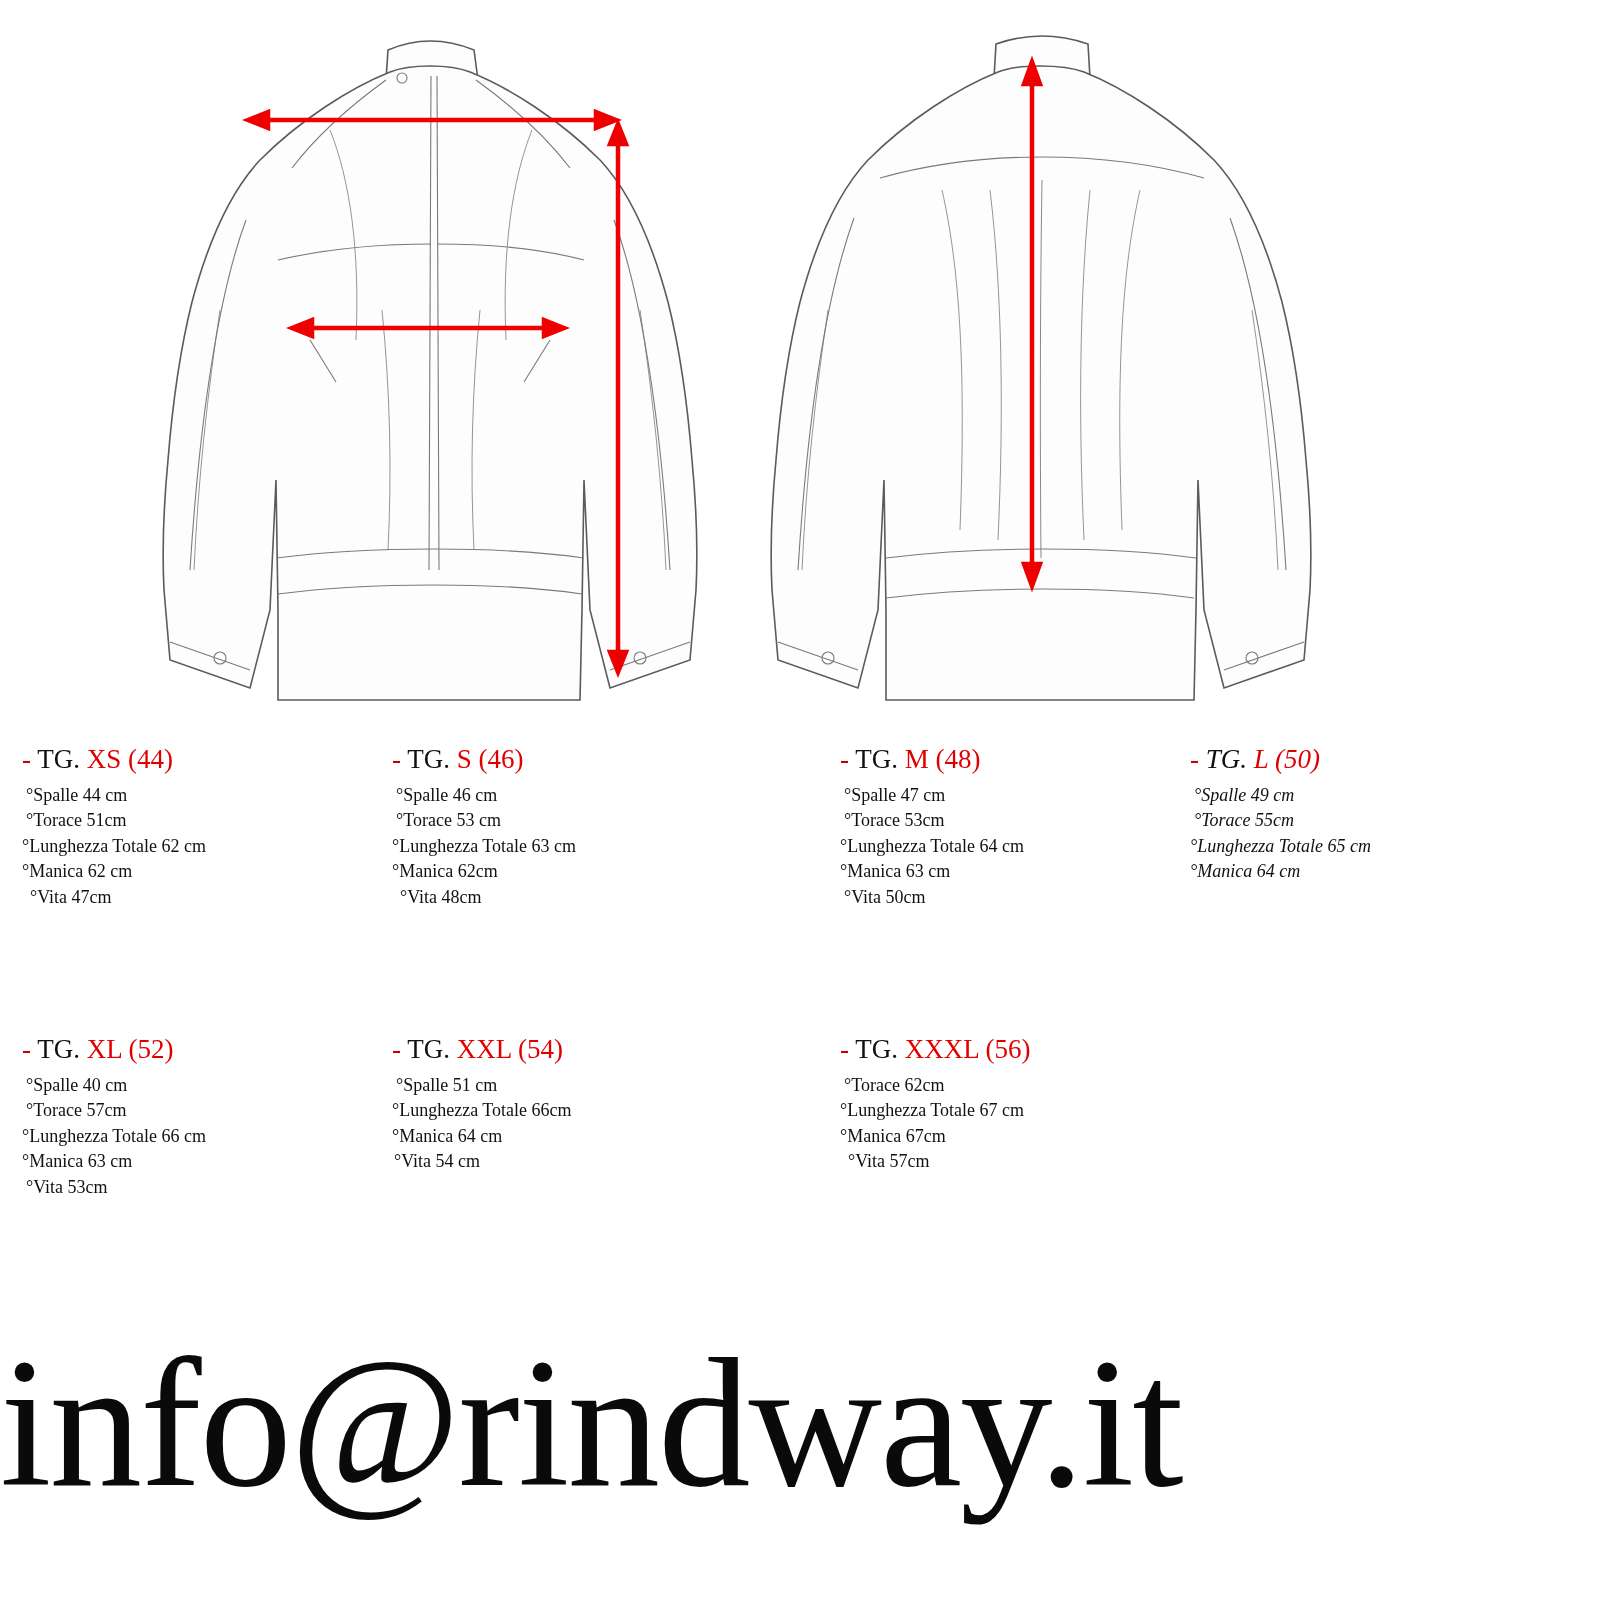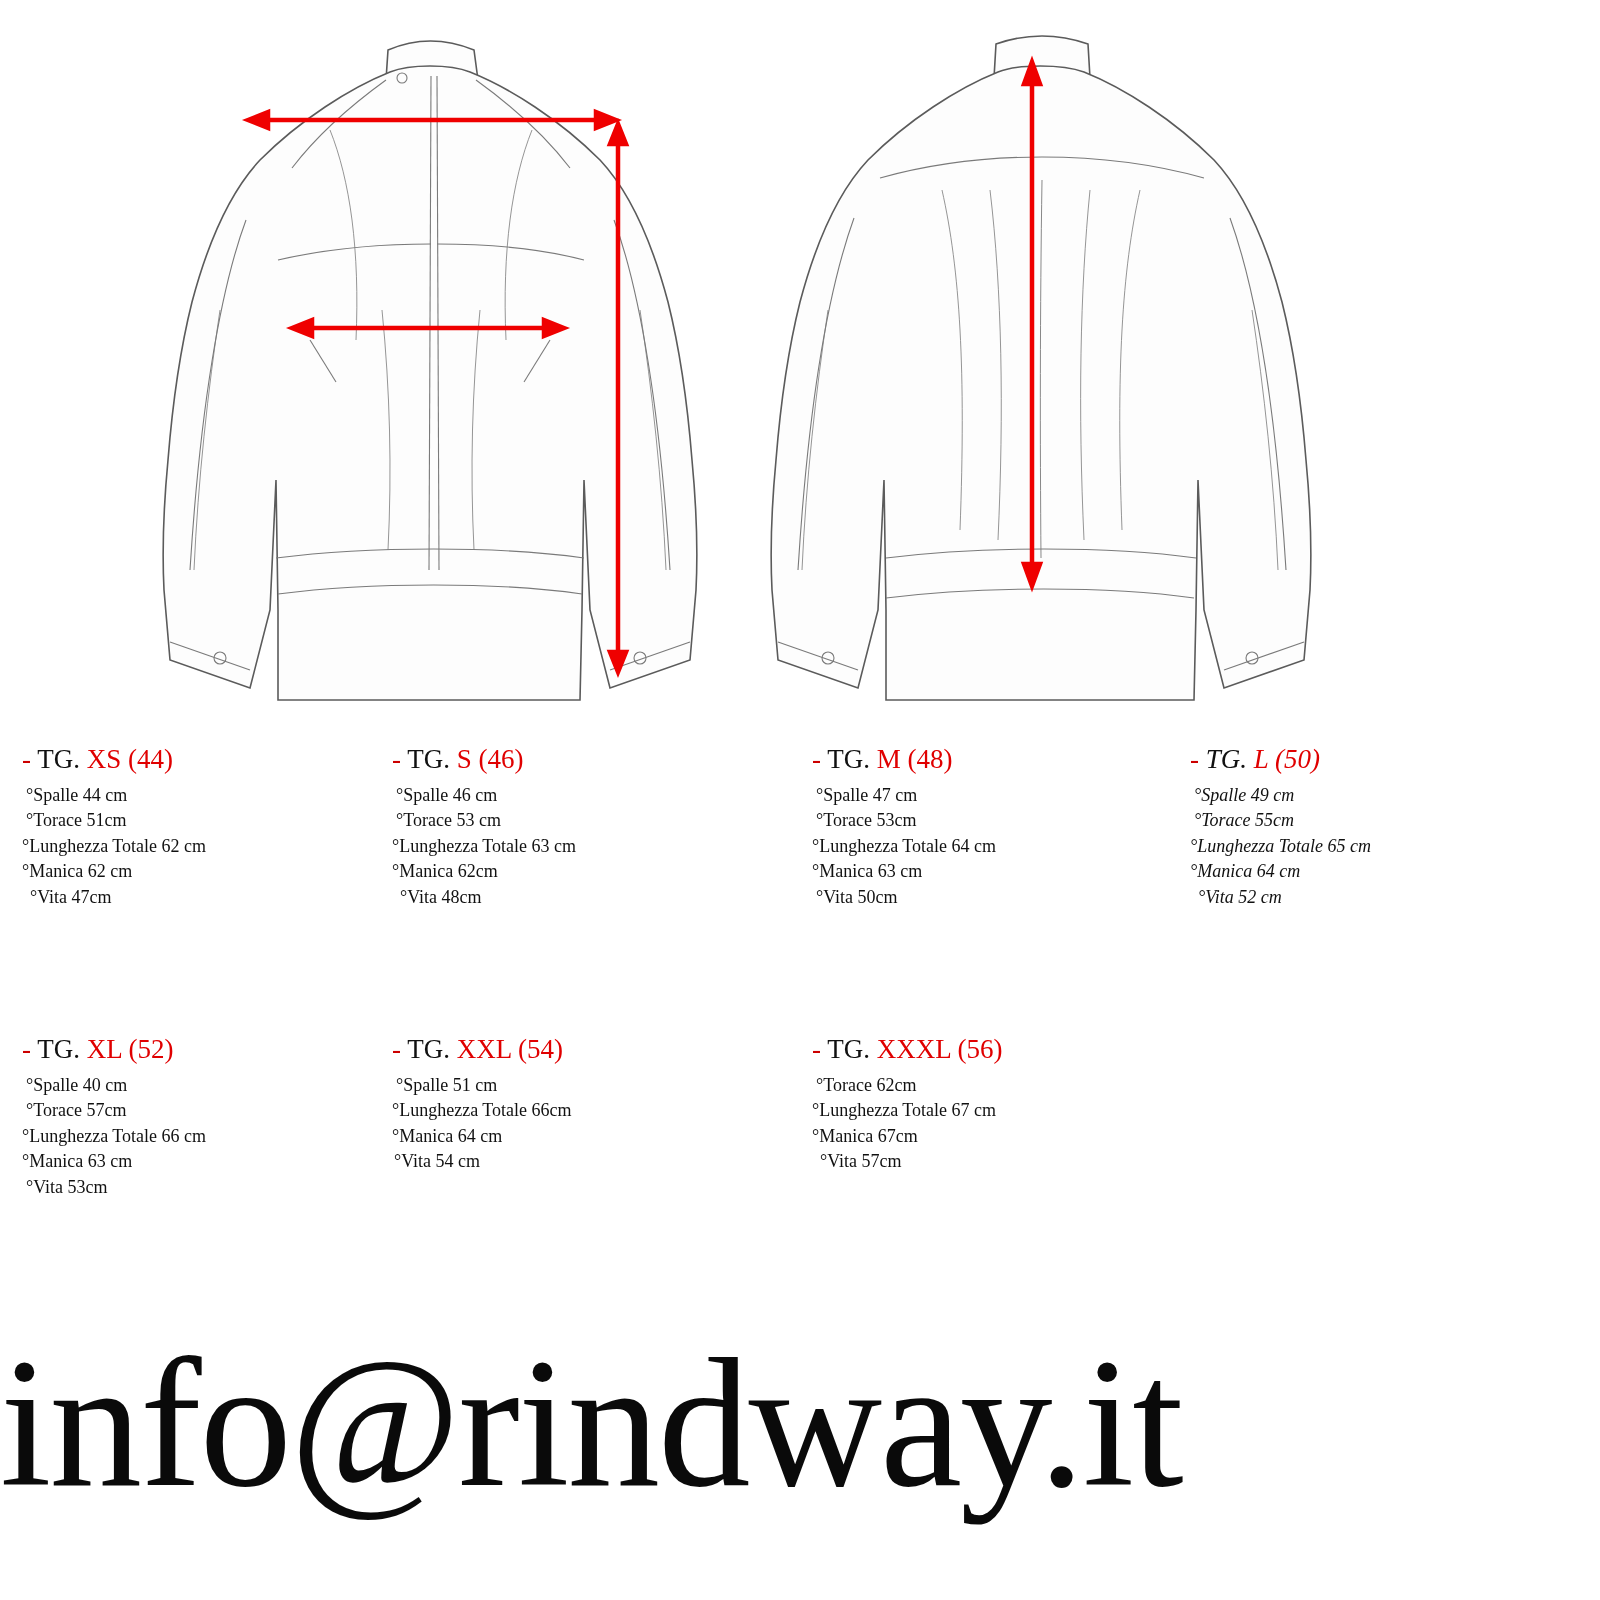--- a/index.html
+++ b/index.html
@@ -40,21 +40,21 @@
     position: relative;
     width: 1600px;
     height: 290px;
   }
   .size-block {
     position: absolute;
     top: 0;
   }
   .col-0 { left: 22px;  width: 380px; }
   .col-1 { left: 392px; width: 390px; }
-  .col-2 { left: 812px; width: 360px; }
+  .col-2 { left: 840px; width: 360px; }
   .col-3 { left: 1190px; width: 400px; font-style: italic; }
 
   .size-title {
     font-size: 27px;
     white-space: nowrap;
     line-height: 1.1;
     margin-bottom: 8px;
   }
   .size-title .dash { color: #cc0000; }
   .size-title .tg { color: #111111; }
@@ -269,21 +269,20 @@
     <div class="size-block col-3">
       <div class="size-title">
         <span class="dash">-</span>
         <span class="tg">TG.</span>
         <span class="code">L (50)</span>
       </div>
       <div class="measure m-ind-1">°Spalle 49 cm</div>
       <div class="measure m-ind-1">°Torace 55cm</div>
       <div class="measure">°Lunghezza Totale 65 cm</div>
       <div class="measure">°Manica 64 cm</div>
-      <div class="measure m-ind-2">°Vita 52 cm</div>
     </div>
   </div>
 
   <div class="size-row">
 
     <div class="size-block col-0">
       <div class="size-title">
         <span class="dash">-</span>
         <span class="tg">TG.</span>
         <span class="code">XL (52)</span>

